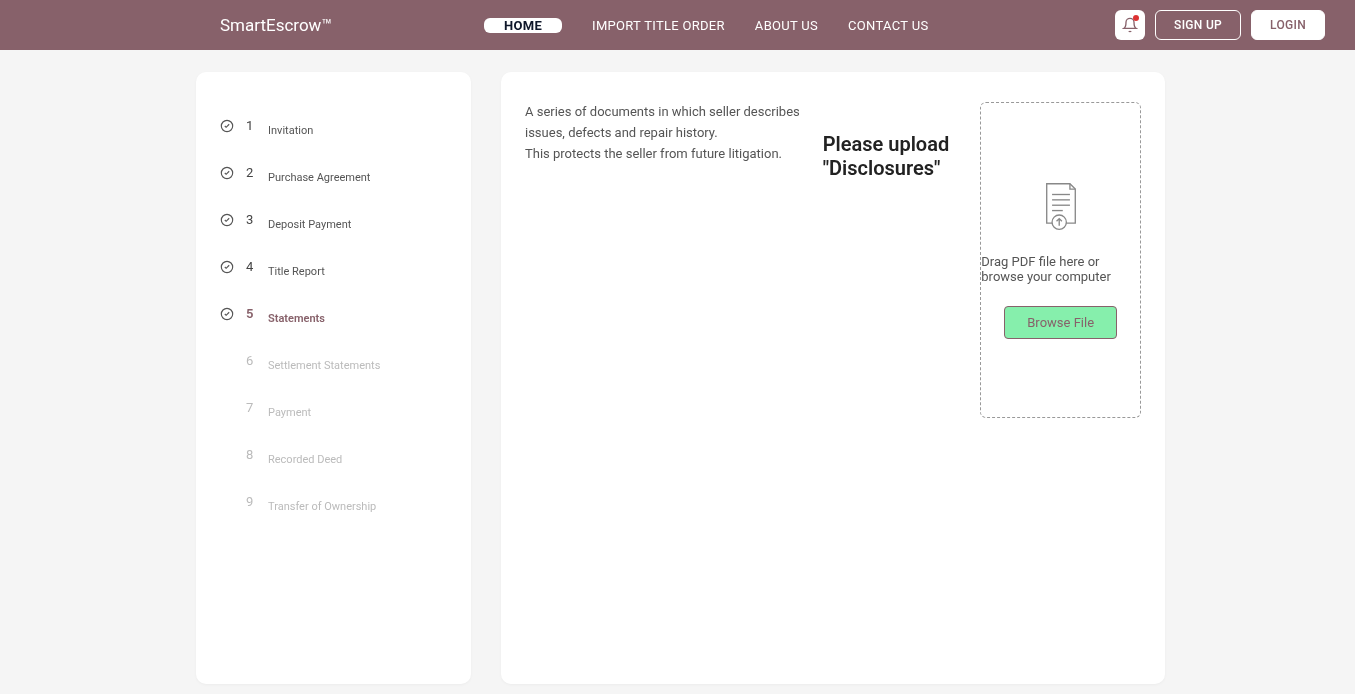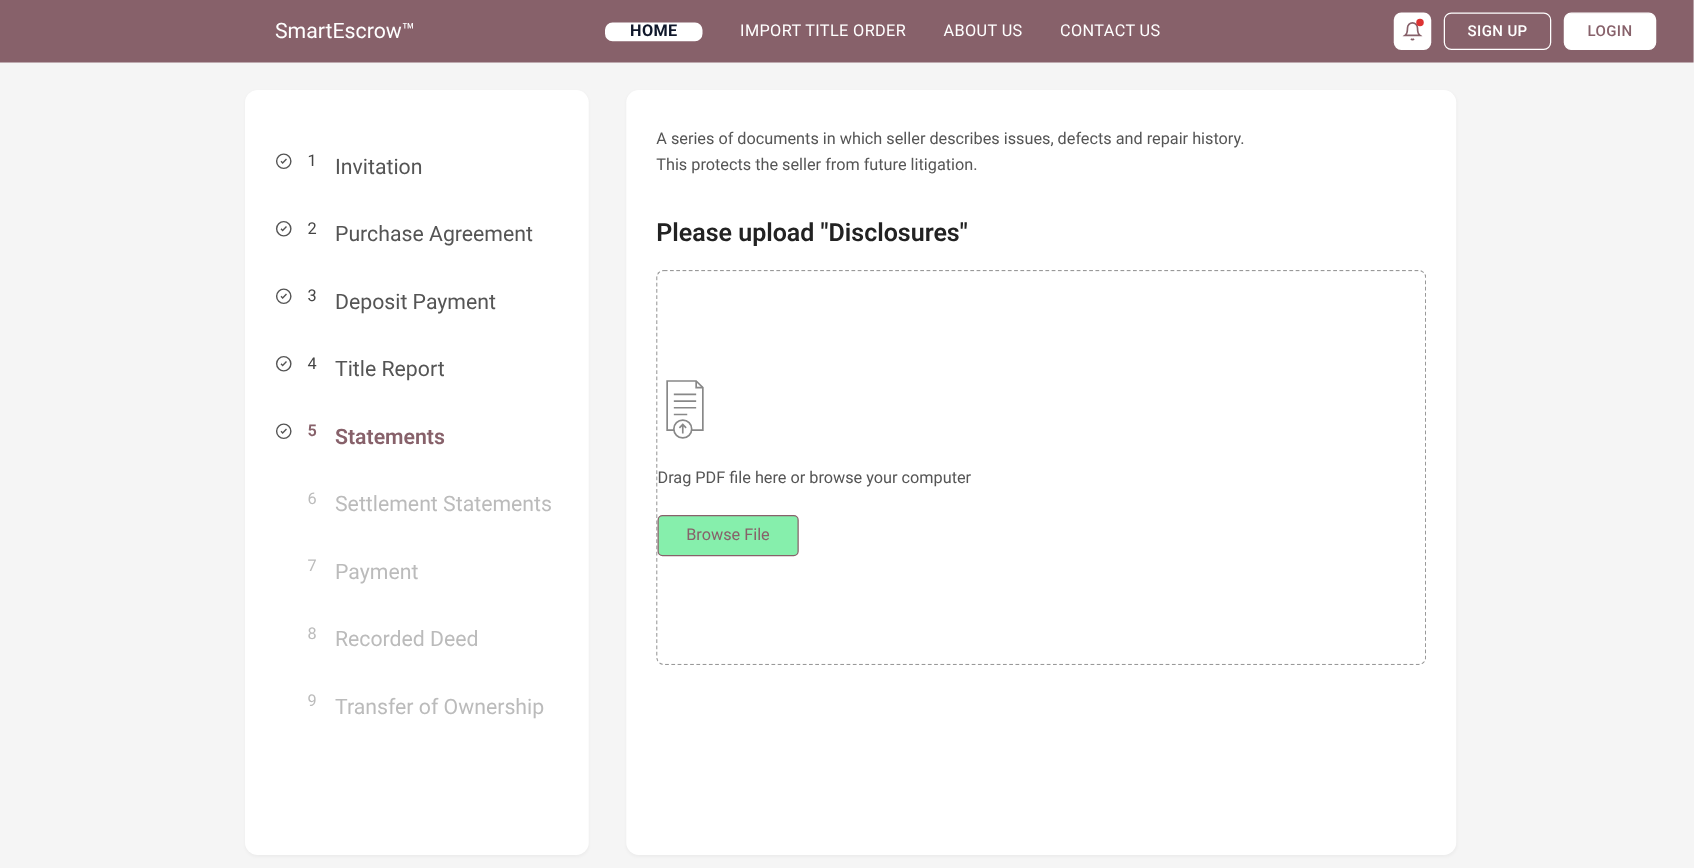--- a/index.html
+++ b/index.html
@@ -112,21 +112,21 @@
       width: 14px;
       height: 14px;
       flex-shrink: 0;
     }
     .step-num {
       font-size: 13px;
       color: #444;
       min-width: 10px;
     }
     .step-label {
-      font-size: 17px;
+      font-size: 11px;
       color: #555;
       margin-top: 10px;
     }
     .step.current .step-num,
     .step.current .step-label {
       color: #87616a;
       font-weight: 600;
     }
     .step.future {
       padding-left: 26px;
@@ -136,42 +136,42 @@
       color: #bbb;
     }
     .content {
       flex: 1;
       background: #fff;
       border-radius: 10px;
       padding: 30px 24px 20px 24px;
       box-shadow: 0 1px 3px rgba(0,0,0,0.04);
       height: 612px;
       display: flex;
-      flex-direction: column;
+      flex-direction: row;
       position: relative;
     }
     .desc {
       font-size: 13px;
       color: #555;
       line-height: 1.6;
     }
     .upload-title {
       font-size: 20px;
       font-weight: 600;
       color: #222;
       margin-top: 30px;
       margin-bottom: 18px;
     }
     .dropzone {
       border: 1px dashed #999;
       border-radius: 6px;
       height: 316px;
       display: flex;
       flex-direction: column;
-      align-items: flex-start;
+      align-items: center;
       justify-content: center;
       gap: 22px;
     }
     .upload-icon {
       width: 44px;
       height: 50px;
     }
     .drop-text {
       font-size: 13px;
       color: #555;

